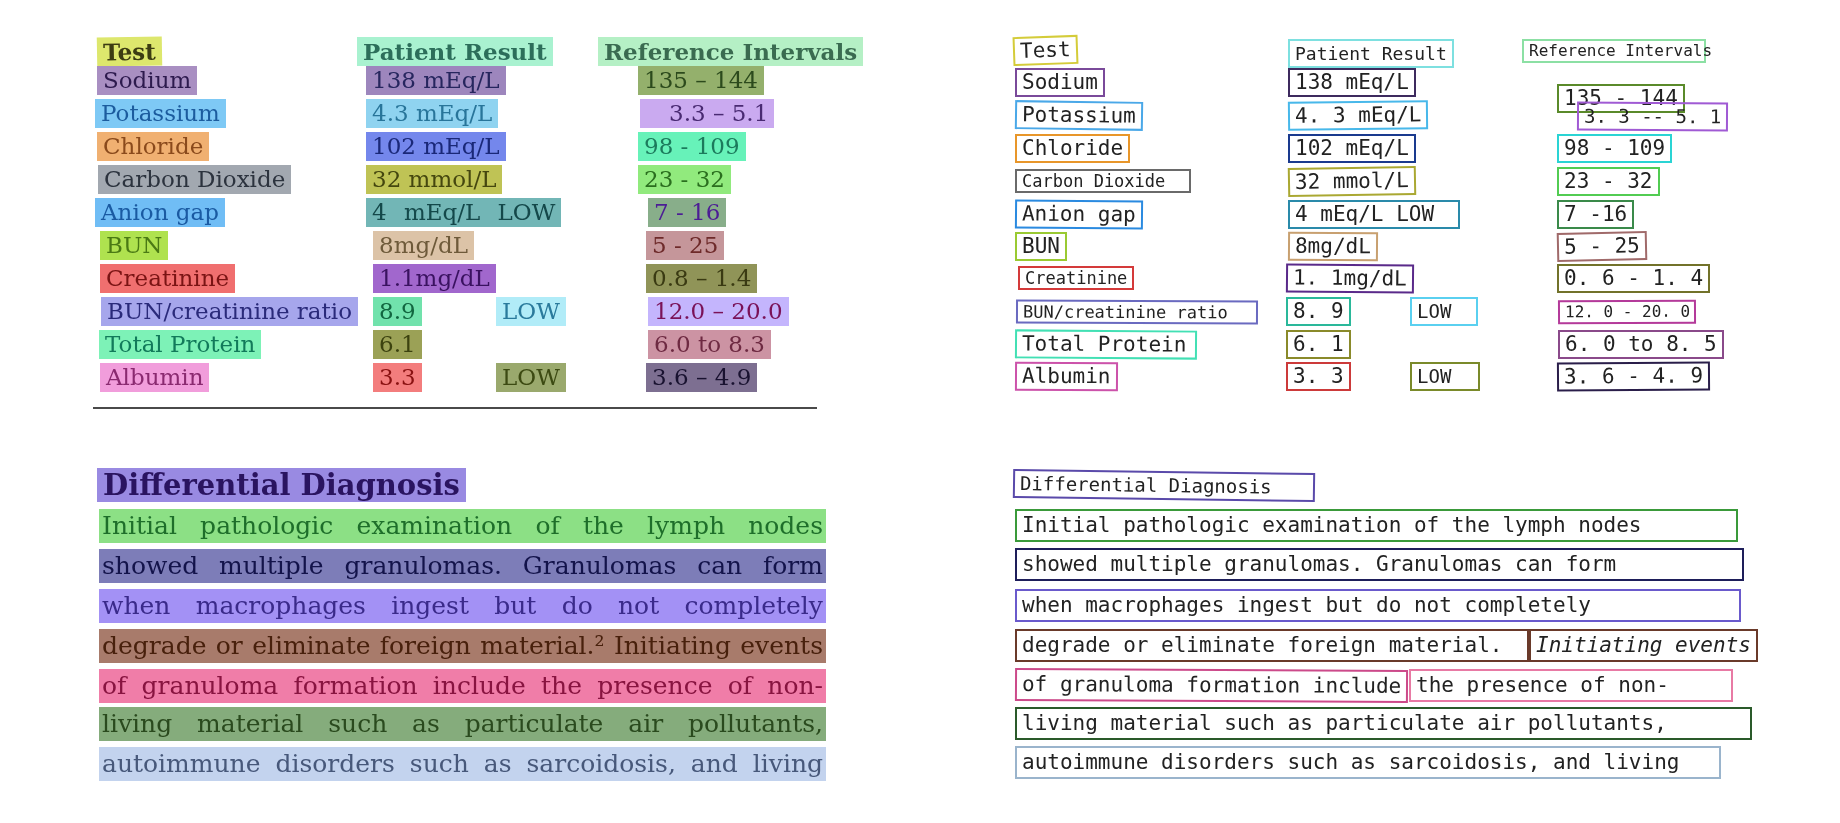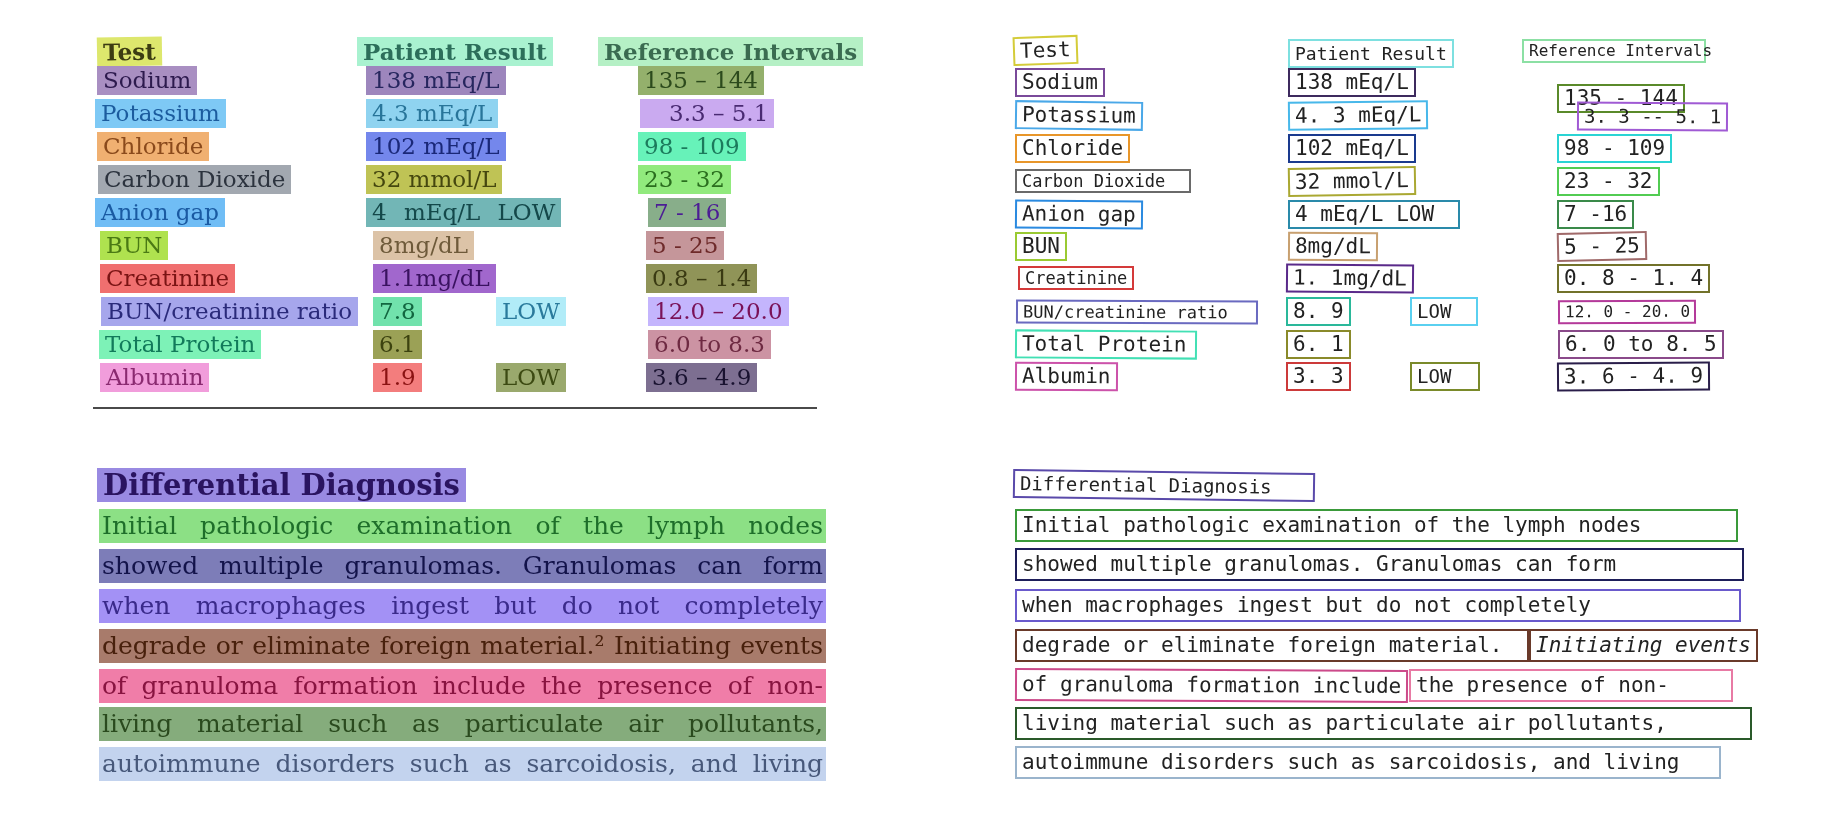--- a/index.html
+++ b/index.html
@@ -56,30 +56,30 @@
 
     <div class="hl" style="left: 100px; top: 231px; background: rgb(175, 226, 79); color: rgb(74, 122, 20);">BUN</div>
     <div class="hl" style="left: 373px; top: 231px; background: rgb(220, 195, 167); color: rgb(110, 90, 58);">8mg/dL</div>
     <div class="hl" style="left: 646px; top: 231px; background: rgb(197, 150, 154); color: rgb(110, 42, 42);">5 - 25</div>
 
     <div class="hl" style="left: 100px; top: 264px; background: rgb(240, 111, 111); color: rgb(122, 20, 20);">Creatinine</div>
     <div class="hl" style="left: 373px; top: 264px; background: rgb(161, 103, 205); color: rgb(58, 18, 96);">1.1mg/dL</div>
     <div class="hl" style="left: 646px; top: 264px; background: rgb(144, 148, 88); color: rgb(58, 58, 18);">0.8 – 1.4</div>
 
     <div class="hl" style="left: 101px; top: 297px; background: rgb(166, 166, 236); color: rgb(42, 42, 122);">BUN/creatinine ratio</div>
-    <div class="hl" style="left: 373px; top: 297px; background: rgb(113, 226, 172); color: rgb(18, 102, 64);">7.8</div>
+    <div class="hl" style="left: 373px; top: 297px; background: rgb(113, 226, 172); color: rgb(18, 102, 64);">8.9</div>
     <div class="hl" style="left: 496px; top: 297px; background: rgb(177, 236, 248); color: rgb(42, 122, 156);">LOW</div>
     <div class="hl" style="left: 648px; top: 297px; background: #c4b5fd; color: rgb(122, 18, 88);">12.0 – 20.0</div>
 
     <div class="hl" style="left: 99px; top: 330px; background: rgb(125, 242, 183); color: rgb(18, 122, 90);">Total Protein</div>
     <div class="hl" style="left: 373px; top: 330px; background: rgb(155, 161, 86); color: rgb(60, 66, 15);">6.1</div>
     <div class="hl" style="left: 648px; top: 330px; background: rgb(204, 147, 163); color: rgb(110, 42, 66);">6.0 to 8.3</div>
 
     <div class="hl" style="left: 100px; top: 363px; background: rgb(241, 157, 219); color: rgb(138, 42, 112);">Albumin</div>
-    <div class="hl" style="left: 373px; top: 363px; background: rgb(243, 125, 125); color: rgb(138, 18, 18);">1.9</div>
+    <div class="hl" style="left: 373px; top: 363px; background: rgb(243, 125, 125); color: rgb(138, 18, 18);">3.3</div>
     <div class="hl" style="left: 496px; top: 363px; background: rgb(154, 169, 109); color: rgb(60, 74, 18);">LOW</div>
     <div class="hl" style="left: 646px; top: 363px; background: rgb(125, 111, 145); color: rgb(25, 18, 48);">3.6 – 4.9</div>
 
     <div class="rule"></div>
 
     <div class="hd" style="left: 97px; top: 468px; background: rgb(153, 138, 226); color: rgb(42, 20, 96);">Differential Diagnosis</div>
 
     <div class="pl" style="top: 509px; background: rgb(140, 224, 133); color: rgb(30, 110, 42);">Initial pathologic examination of the lymph nodes</div>
     <div class="pl" style="top: 549px; background: rgb(125, 125, 184); color: rgb(19, 19, 74);">showed multiple granulomas. Granulomas can form</div>
     <div class="pl" style="top: 589px; background: rgb(163, 145, 245); color: rgb(58, 42, 138);">when macrophages ingest but do not completely</div>
@@ -113,21 +113,21 @@
     <div class="bx" style="left: 1015px; top: 200px; transform: rotate(0.5deg); border-color: rgb(42, 138, 224);">Anion gap</div>
     <div class="bx" style="left: 1288px; top: 200px; width: 158px; border-color: rgb(42, 138, 170);">4 mEq/L LOW</div>
     <div class="bx" style="left: 1557px; top: 200px; border-color: rgb(58, 138, 74);">7 -16</div>
 
     <div class="bx" style="left: 1015px; top: 232px; border-color: rgb(154, 202, 50);">BUN</div>
     <div class="bx" style="left: 1288px; top: 232px; transform: rotate(0.4deg); border-color: rgb(200, 160, 112);">8mg/dL</div>
     <div class="bx" style="left: 1557px; top: 232px; transform: rotate(-1.2deg); border-color: rgb(160, 106, 106);">5 - 25</div>
 
     <div class="bx s17" style="left: 1018px; top: 266px; border-color: rgb(212, 58, 58);">Creatinine</div>
     <div class="bx" style="left: 1286px; top: 264px; transform: rotate(0.5deg); border-color: rgb(90, 42, 138);">1. 1mg/dL</div>
-    <div class="bx" style="left: 1557px; top: 264px; border-color: rgb(114, 114, 42);">0. 8 - 1. 4</div>
+    <div class="bx" style="left: 1557px; top: 264px; border-color: rgb(114, 114, 42);">0. 6 - 1. 4</div>
 
     <div class="bx s17" style="left: 1016px; top: 300px; width: 228px; transform: rotate(0.2deg); border-color: rgb(106, 106, 192);">BUN/creatinine ratio</div>
     <div class="bx" style="left: 1286px; top: 297px; border-color: rgb(42, 184, 154);">8. 9</div>
     <div class="bx s19" style="left: 1410px; top: 297px; width: 54px; border-color: rgb(90, 208, 240);">LOW</div>
     <div class="bx s16" style="left: 1558px; top: 300px; width: 124px; transform: rotate(-0.3deg); border-color: rgb(180, 58, 154);">12. 0 - 20. 0</div>
 
     <div class="bx" style="left: 1015px; top: 330px; width: 168px; transform: rotate(0.4deg); border-color: rgb(66, 224, 180);">Total Protein</div>
     <div class="bx" style="left: 1286px; top: 330px; border-color: rgb(138, 138, 42);">6. 1</div>
     <div class="bx" style="left: 1558px; top: 330px; border-color: rgb(138, 74, 138);">6. 0 to 8. 5</div>
 

